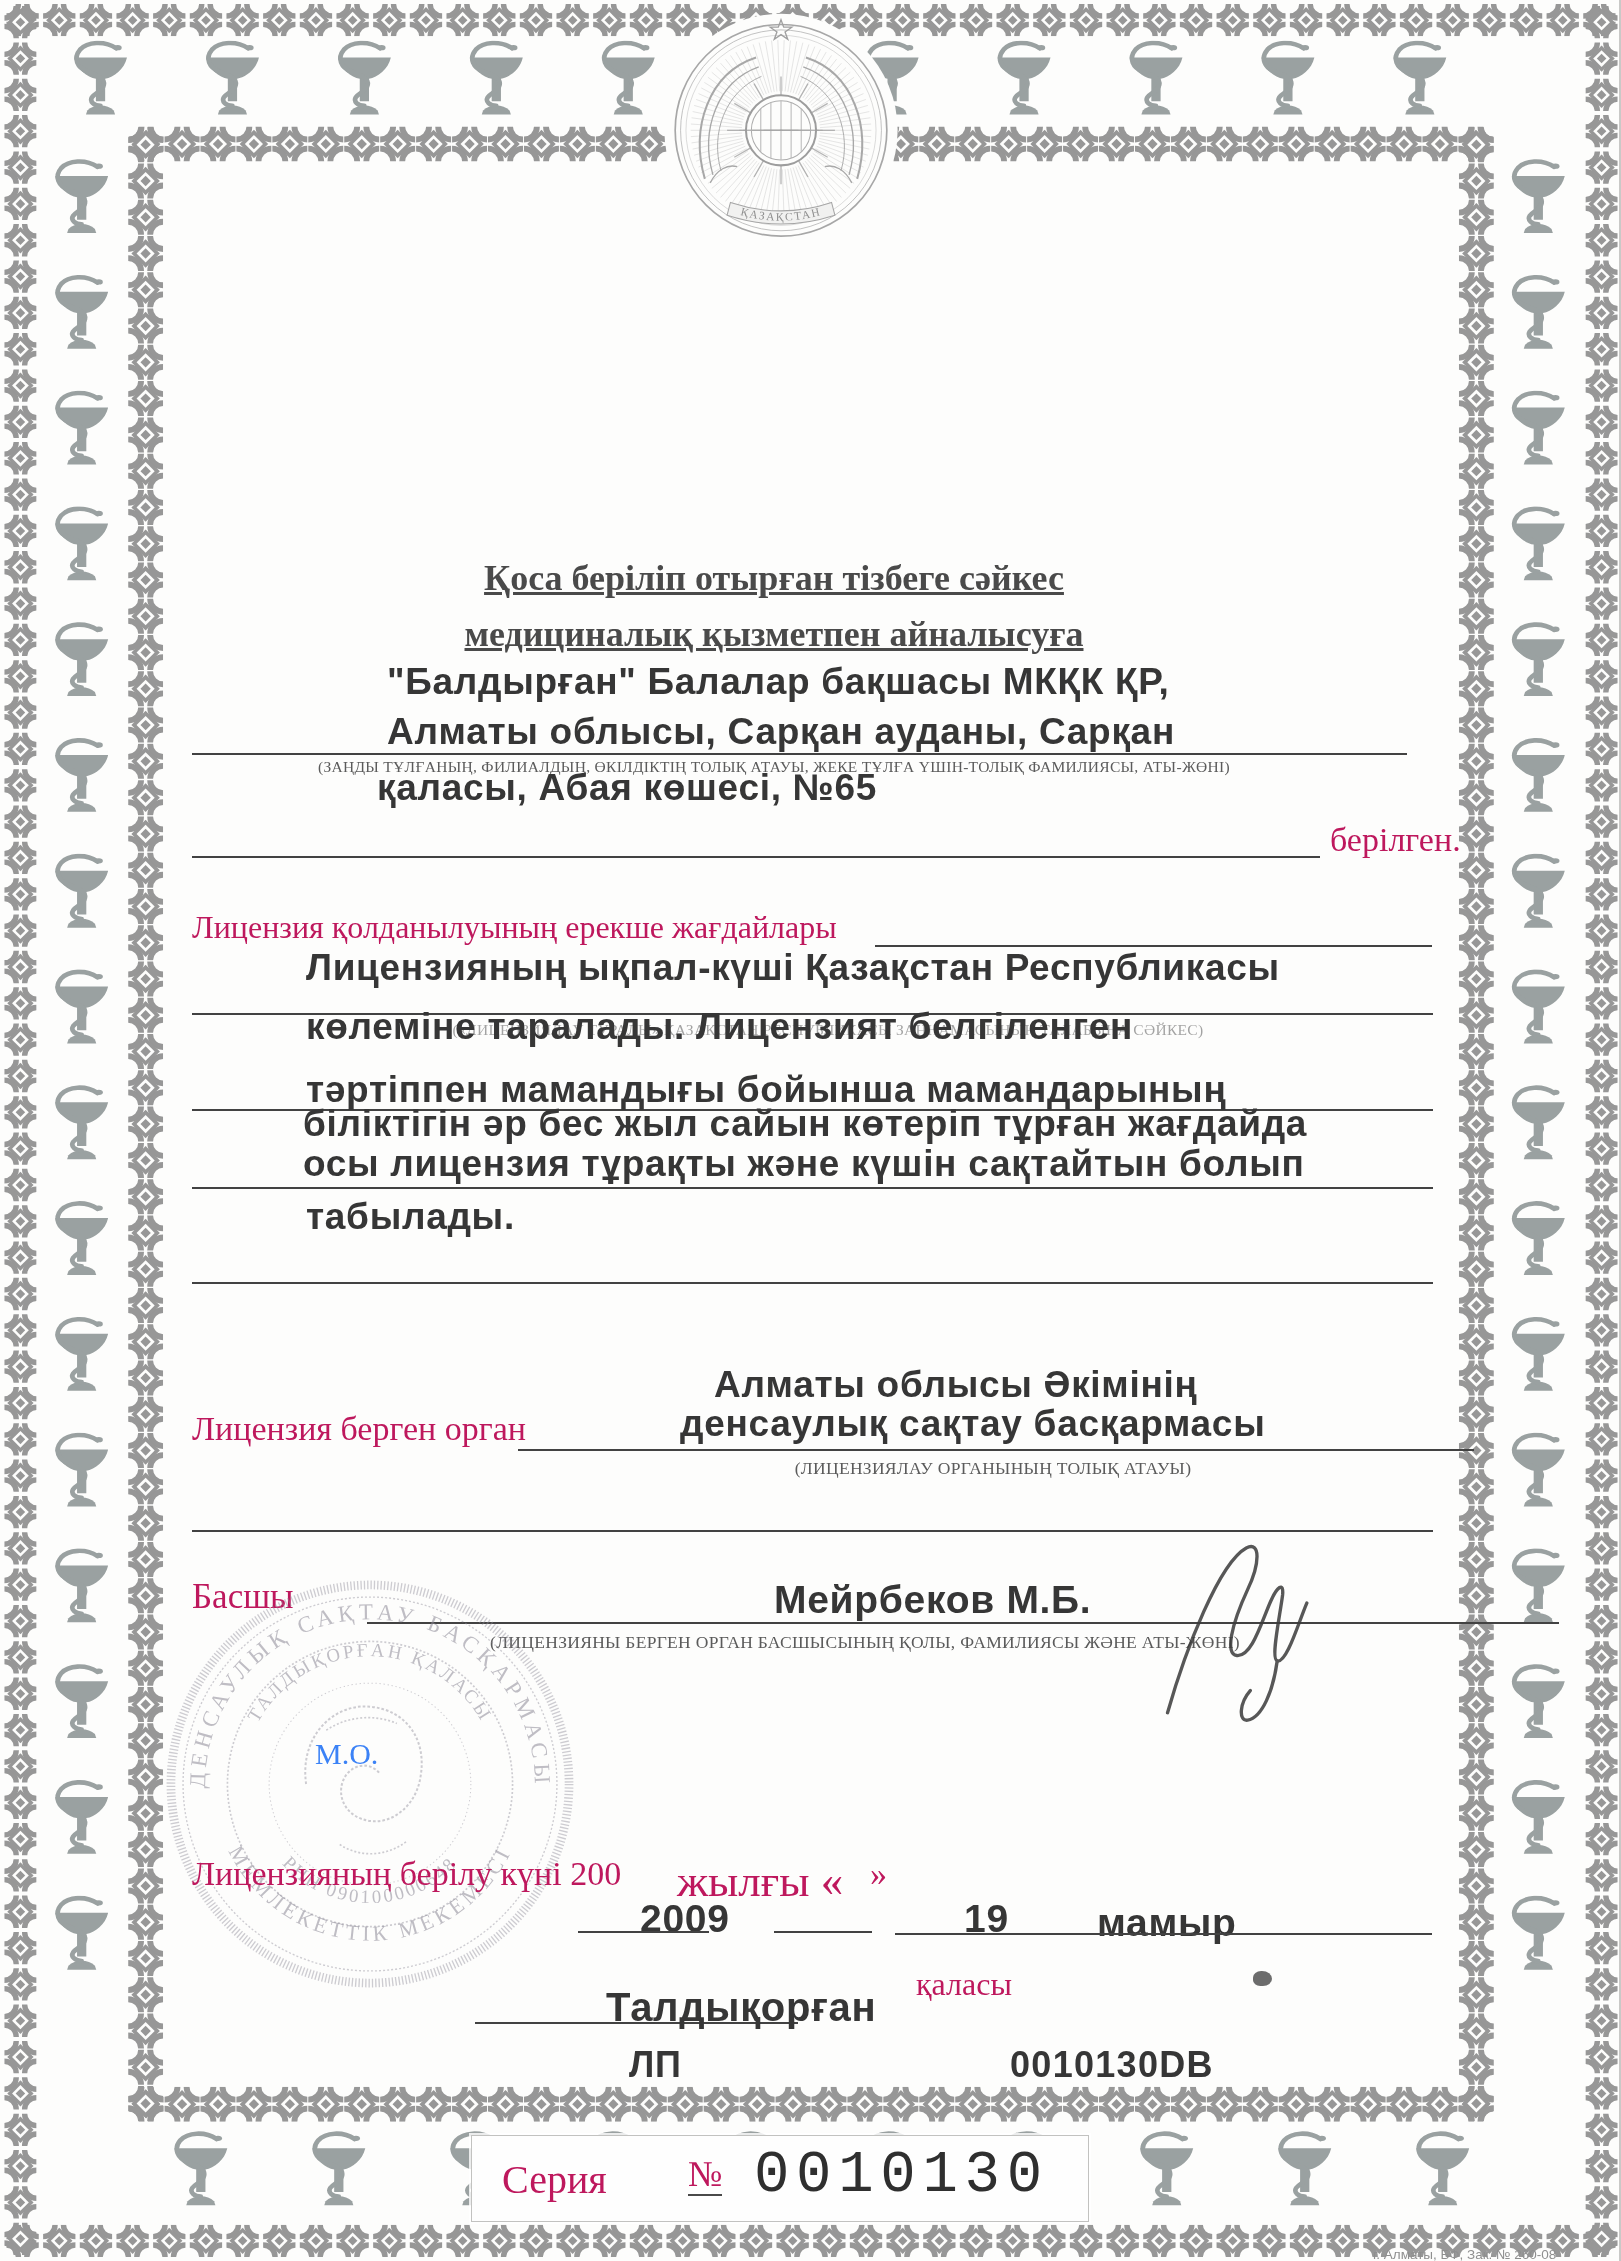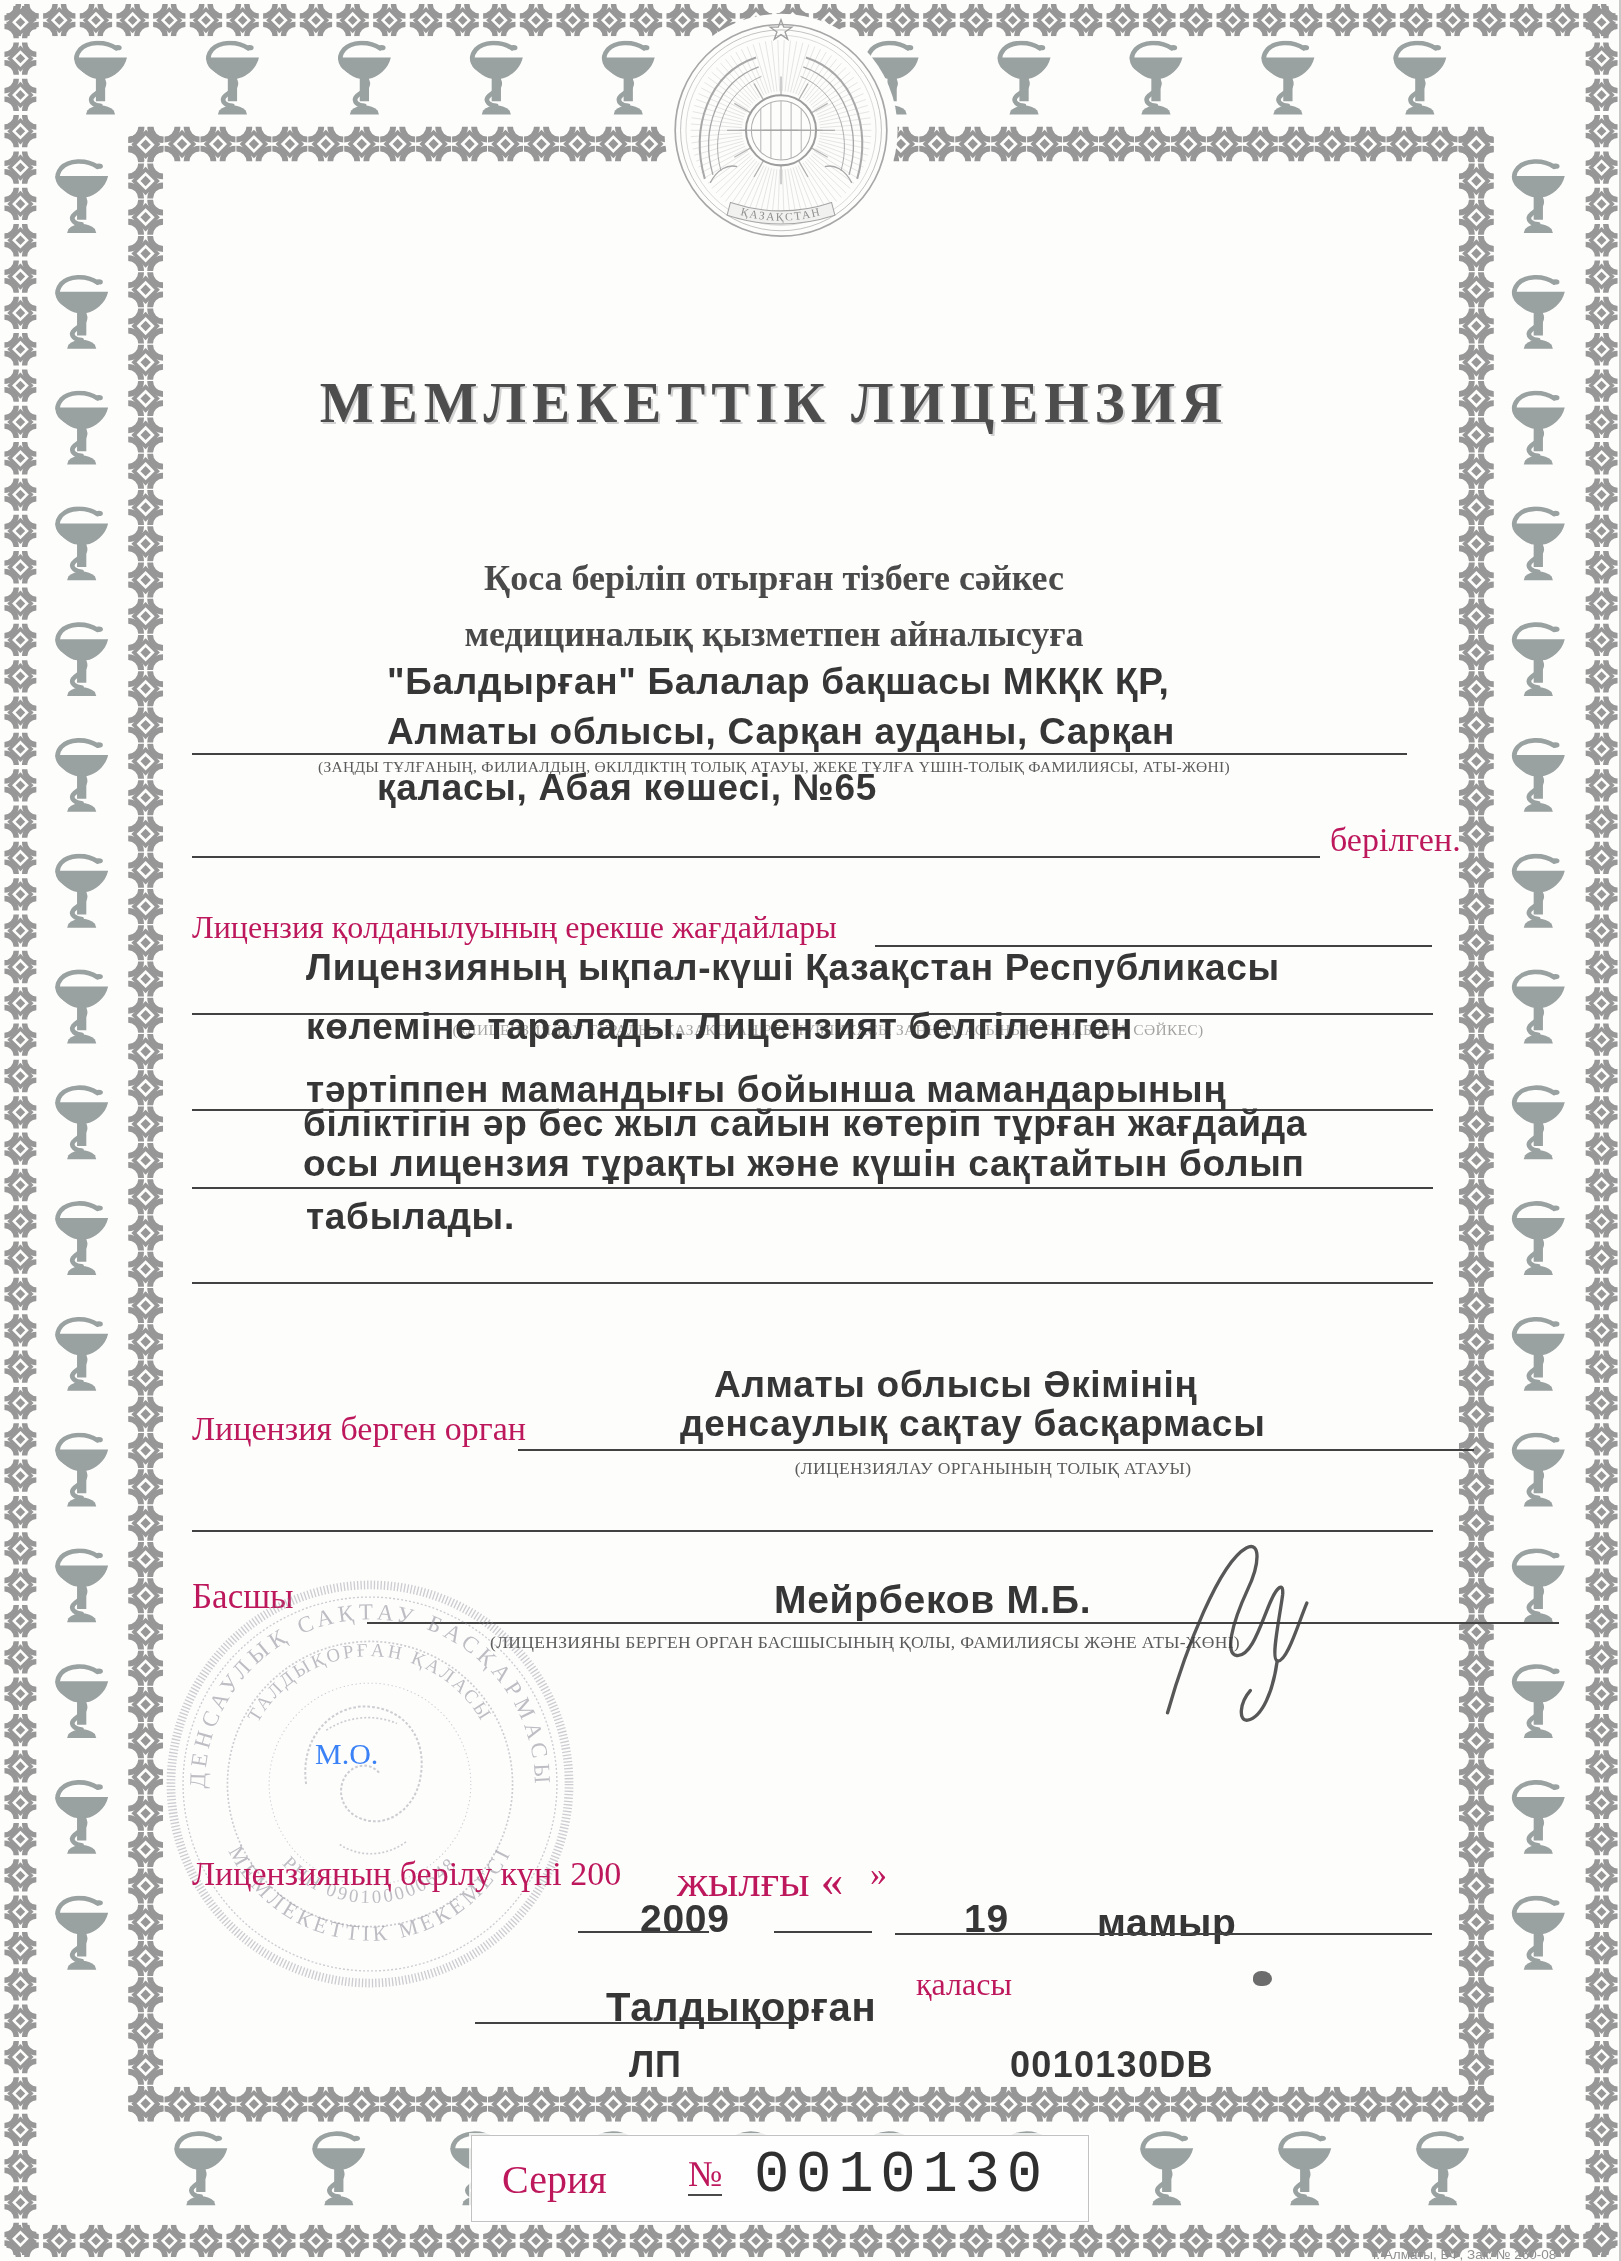--- a/index.html
+++ b/index.html
@@ -2,21 +2,21 @@
 <html style="font-size:10.8px"><head>
 <meta charset="utf-8">
 <style>
   html,body{margin:0;padding:0;background:#e8e8e6;}
   .page{
     position:relative;width:1622px;height:2261px;background:#fdfdfc;
     font-family:"Liberation Serif",serif;color:#474747;overflow:hidden;
   }
   .abs{position:absolute;}
   .serif{font-family:"Liberation Serif",serif;color:#be185d;}
-  .serif-b{font-family:"Liberation Serif",serif;font-weight:bold;color:#4a4a4a;}
+  .serif-b{font-family:"Liberation Serif",serif;font-weight:bold;color:#4a4a4a;text-decoration:underline;}
   .typed{font-family:"Liberation Sans",sans-serif;font-weight:bold;color:#363636;letter-spacing:0.7px;white-space:nowrap;}
   .cap{font-family:"Liberation Serif",serif;color:#5b5b5b;white-space:nowrap;letter-spacing:0.3px;}
   .uline{position:absolute;height:2px;background:#424242;}
   .title{
     font-family:"Liberation Serif",serif;font-weight:bold;font-size:57px;
     letter-spacing:6px;color:#4d4d4d;text-shadow:2px 2px 0 rgba(175,175,175,.55);
     text-align:center;white-space:nowrap;
   }
   .center-block{text-align:center;}
   .mono-serial{font-family:"Liberation Mono",monospace;font-size:59px;color:#2f2f2f;letter-spacing:6.7px;}
@@ -638,21 +638,20 @@
       <path d="M280,258 C270,238 254,230 240,234" stroke-width="2"></path>
     </g>
     <polygon points="175,16 179,27 191,27 181,34 185,45 175,38 165,45 169,34 159,27 171,27" fill="none" stroke="#a0a0a0" stroke-width="2"></polygon>
     <path d="M95,306 Q175,332 255,306 L250,287 Q175,312 100,287 Z" fill="#f1f1f0" stroke="#a5a5a5" stroke-width="1.5"></path>
     <path id="banner-path" d="M103,302 Q175,326 247,302" fill="none" stroke="none"></path>
     <text font-family="Liberation Serif,serif" font-size="17" letter-spacing="2.5" fill="#8f8f8f">
       <textPath href="#banner-path" startOffset="50%" text-anchor="middle">ҚАЗАҚСТАН</textPath>
     </text>
   </svg>
 
-  <div class="abs title" style="left:202px;top:370px;width:1144px;">МЕМЛЕКЕТТІК ЛИЦЕНЗИЯ</div>
 
   <div class="abs serif-b center-block" style="left:202px;top:557px;width:1144px;font-size:36px;">Қоса беріліп отырған тізбеге сәйкес</div>
   <div class="abs serif-b center-block" style="left:202px;top:613px;width:1144px;font-size:36px;">медициналық қызметпен айналысуға</div>
 
   <div class="abs typed" style="left:387px;top:661px;font-size:37px;">"Балдырған" Балалар бақшасы МКҚК ҚР,</div>
   <div class="abs typed" style="left:387px;top:711px;font-size:37px;">Алматы облысы, Сарқан ауданы, Сарқан</div>
   <div class="uline" style="left:192px;top:753px;width:1215px;"></div>
   <div class="abs cap center-block" style="left:269px;top:758px;width:1010px;font-size:15.5px;">(ЗАҢДЫ ТҰЛҒАНЫҢ, ФИЛИАЛДЫҢ, ӨКІЛДІКТІҢ ТОЛЫҚ АТАУЫ, ЖЕКЕ ТҰЛҒА ҮШІН-ТОЛЫҚ ФАМИЛИЯСЫ, АТЫ-ЖӨНІ)</div>
   <div class="abs typed" style="left:377px;top:767px;font-size:37px;">қаласы, Абая көшесі, №65</div>
 

